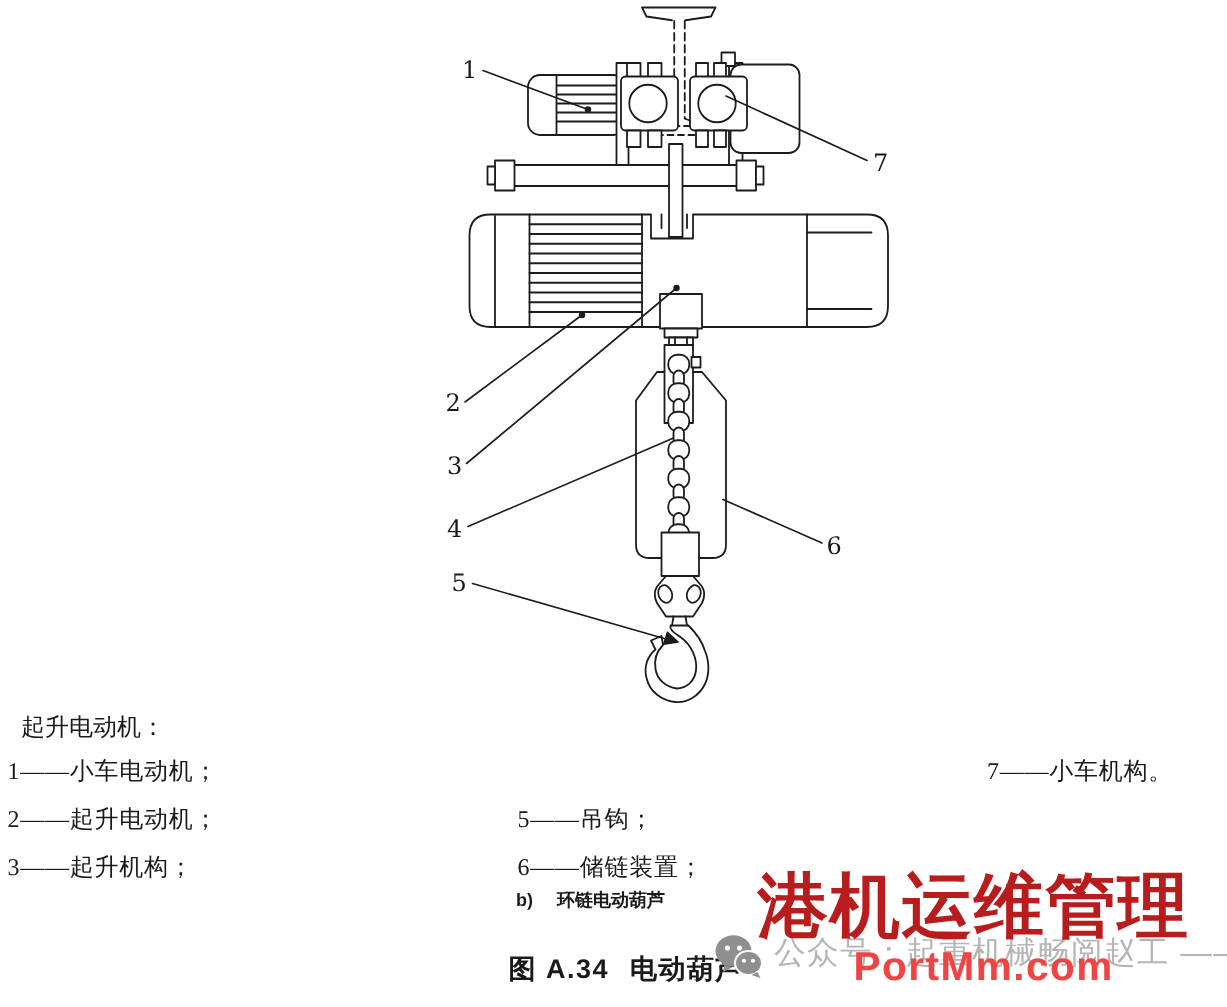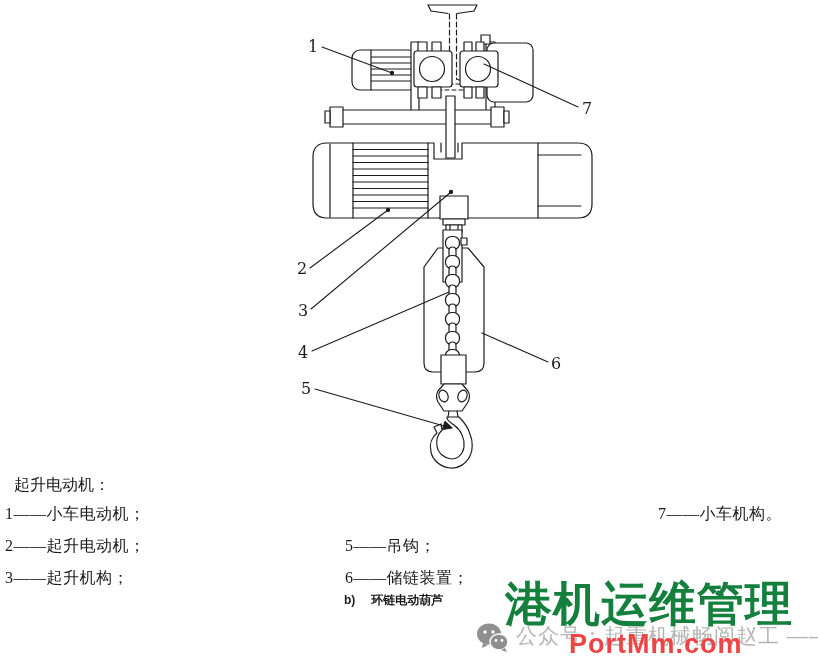--- a/index.html
+++ b/index.html
@@ -150,31 +150,34 @@
 
   <div class="abs legend-row" style="left:345px;top:536px">5——吊钩；</div>
   <div class="abs legend-row" style="left:345px;top:568px">6——储链装置；</div>
 
   <div class="abs legend-row" style="left:658px;top:504px">7——小车机构。</div>
 
   <div class="abs caption-sub" style="left:344px;top:592px">
     <span>b)</span><span class="gap"></span><span>环链电动葫芦</span>
   </div>
 
+  <div class="abs caption-fig" style="left:339px;top:634px">
+    <span>图 A.34</span><span class="gap"></span><span>电动葫芦</span>
+  </div>
 
   <div class="abs wm-account" style="left:516px;top:625px;color:#b5b5b5">公众号：起重机械畅阅赵工 ——</div>
 
   <svg class="abs" style="left:476px;top:621px" width="33" height="33" viewBox="0 0 33 33">
     <ellipse cx="13" cy="13" rx="12" ry="10.5" fill="#8f8f8f"></ellipse>
     <circle cx="9" cy="11" r="1.7" fill="#fff"></circle>
     <circle cx="17" cy="11" r="1.7" fill="#fff"></circle>
     <path d="M7,22 L6,27 L12,24 Z" fill="#8f8f8f"></path>
     <ellipse cx="23" cy="21" rx="9" ry="8" fill="#8f8f8f" stroke="#fff" stroke-width="1.4"></ellipse>
     <circle cx="20" cy="19.5" r="1.4" fill="#fff"></circle>
     <circle cx="26" cy="19.5" r="1.4" fill="#fff"></circle>
     <path d="M29,27 L31,31 L25,29 Z" fill="#8f8f8f"></path>
   </svg>
 
-  <div class="abs wm-brand" style="left:505px;top:580px;color:#15803d">港机运维管理</div>
+  <div class="abs wm-brand" style="left:505px;top:580px;color:#b91c1c">港机运维管理</div>
 
   <div class="abs wm-site" style="left:569px;top:631px;color:#ef4444">PortMm.com</div>
 
 </div>
 
 </body></html>

